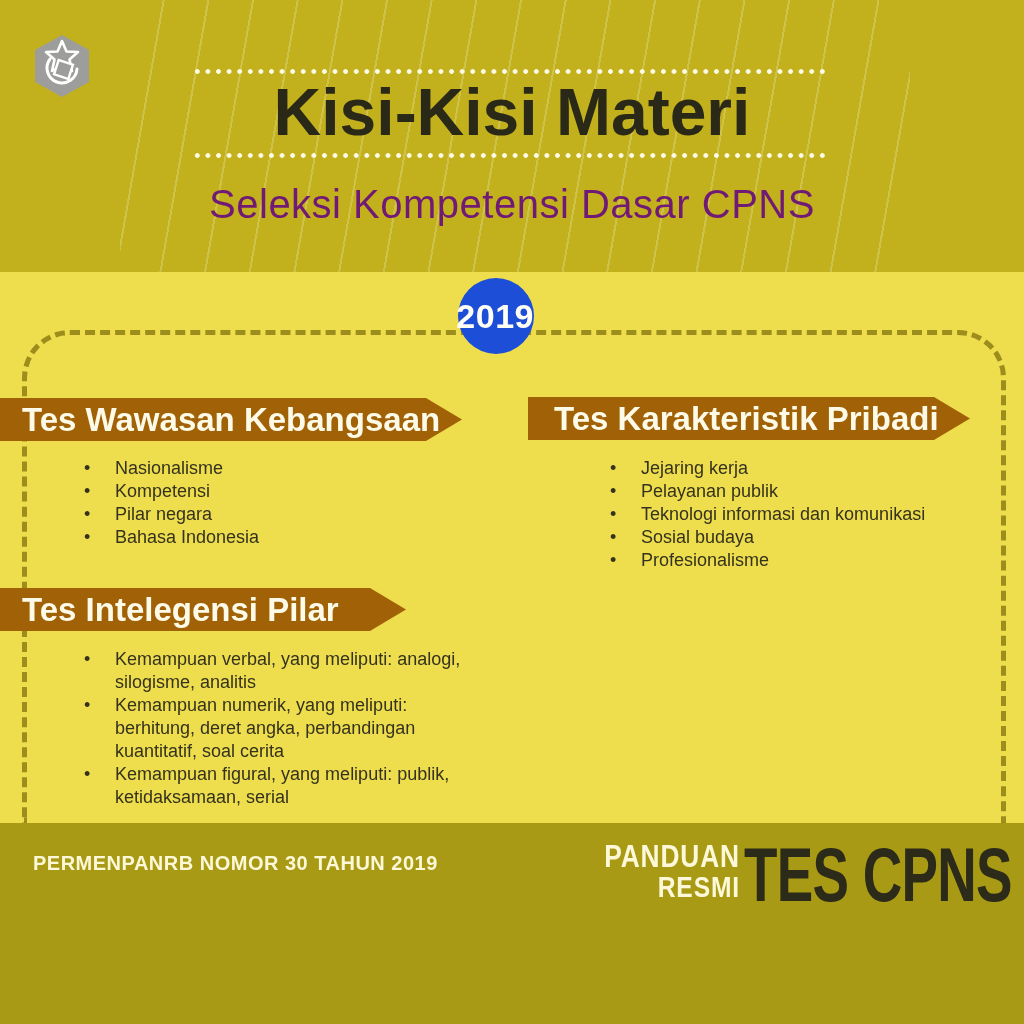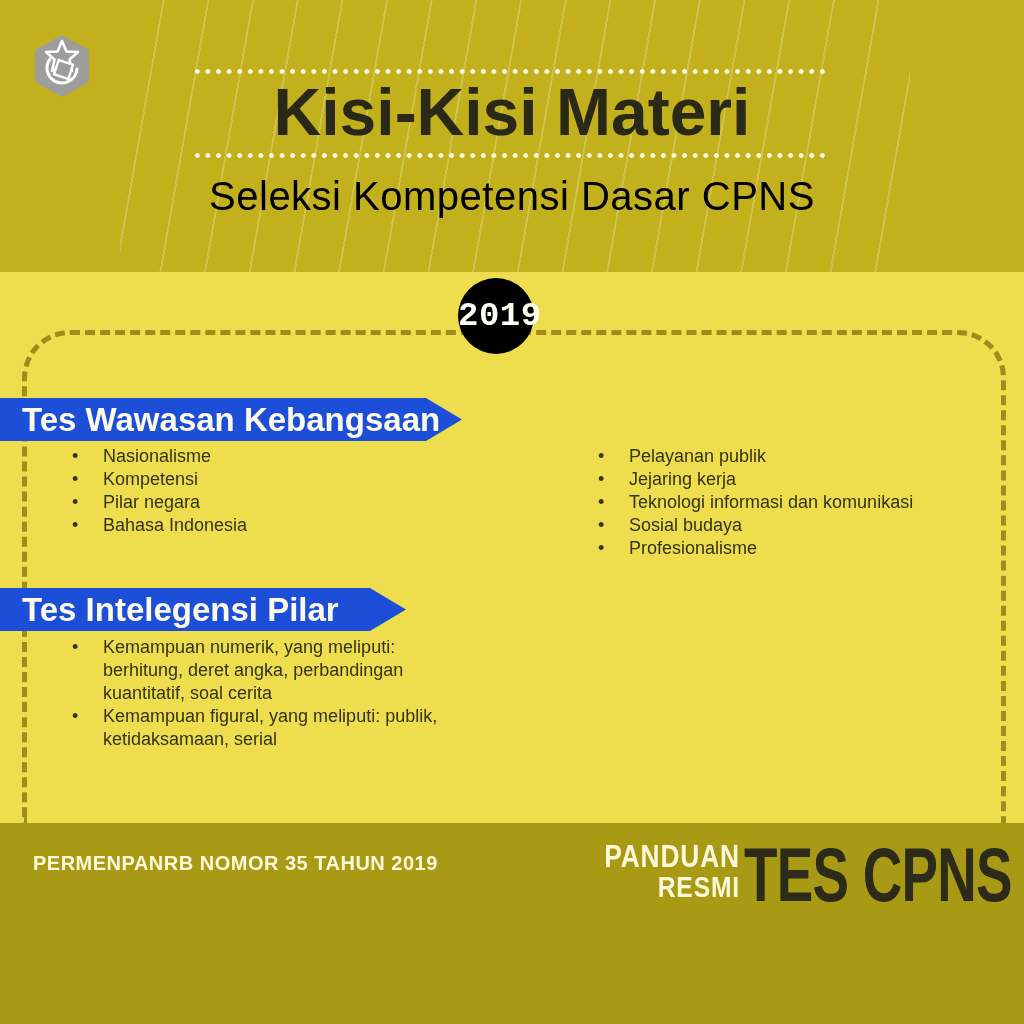--- a/index.html
+++ b/index.html
@@ -25,49 +25,49 @@
     background-image:radial-gradient(circle,#fffde9 2px,transparent 2.7px);
     background-size:10.6px 7px;background-repeat:repeat-x;
   }
   .dots-top{top:68px;}
   .dots-bottom{top:152px;}
   .title{
     position:absolute;left:0;right:0;top:74px;margin:0;text-align:center;
     font-size:66px;font-weight:bold;color:#2a2917;letter-spacing:0;
   }
   .subtitle{
-    position:absolute;left:0;right:0;top:166px;margin:8px;text-align:center;
-    font-size:40px;font-weight:normal;color:#000000;letter-spacing:.5px;
+    position:absolute;left:0;right:0;top:166px;margin:16px;text-align:center;
+    font-size:40px;font-weight:normal;color:#701a75;letter-spacing:.5px;
   }
   
   .dashed-frame{
     position:absolute;left:22px;top:330px;width:984px;height:493px;
     box-sizing:border-box;
     border:5px dashed #9c8d1c;border-bottom:none;
     border-radius:48px 48px 0 0;
   }
   .year-badge{
     position:absolute;left:458px;top:278px;width:76px;height:76px;
-    background:#000000;border-radius:50%;
-    display:flex;align-items:center;justify-content:flex-start;
-    font-size:34px;font-weight:bold;color:#fffef5;letter-spacing:.5px;font-family:Liberation Mono, monospace;
+    background:#1d4ed8;border-radius:50%;
+    display:flex;align-items:center;justify-content:flex-end;
+    font-size:34px;font-weight:bold;color:#fffef5;letter-spacing:.5px;
   }
   
   .banner{
-    position:absolute;height:43px;background:#1d4ed8;
+    position:absolute;height:43px;background:#a16207;
     clip-path:polygon(0 0,calc(100% - 36px) 0,100% 50%,calc(100% - 36px) 100%,0 100%);
     color:#fdfbe8;font-size:33px;font-weight:bold;line-height:43px;
     white-space:nowrap;
   }
   .banner-1{left:0;top:398px;width:440px;padding-left:22px;}
   .banner-2{left:528px;top:397px;width:416px;padding-left:26px;}
   .banner-3{left:0;top:588px;width:384px;padding-left:22px;}
   
   .blist{
-    position:absolute;margin:0;padding:0;list-style:none;
+    position:absolute;margin:12px;padding:0;list-style:none;
     font-size:18px;line-height:23px;color:#35321e;
   }
   .blist li{position:relative;padding-left:37px;}
   .blist li::before{
     content:"\2022";position:absolute;left:6px;top:0;
     color:#35321e;font-size:18px;
   }
   .list-1{left:66px;top:445px;width:400px;}
   .list-2{left:592px;top:445px;width:400px;}
   .list-3{left:66px;top:636px;width:395px;}
@@ -126,37 +126,41 @@
   <div class="banner banner-1">
     <span>Tes Wawasan Kebangsaan</span>
   </div>
   <ul class="blist list-1">
     <li>Nasionalisme</li>
     <li>Kompetensi</li>
     <li>Pilar negara</li>
     <li>Bahasa Indonesia</li>
   </ul>
 
+  <div class="banner banner-2">
+    <span>Tes Karakteristik Pribadi</span>
+  </div>
   <ul class="blist list-2">
+    <li>Jejaring kerja</li>
     <li>Pelayanan publik</li>
-    <li>Jejaring kerja</li>
     <li>Teknologi informasi dan komunikasi</li>
     <li>Sosial budaya</li>
     <li>Profesionalisme</li>
   </ul>
 
   <div class="banner banner-3">
     <span>Tes Intelegensi Pilar</span>
   </div>
   <ul class="blist list-3">
+    <li>Kemampuan verbal, yang meliputi: analogi, silogisme, analitis</li>
     <li>Kemampuan numerik, yang meliputi: berhitung, deret angka, perbandingan kuantitatif, soal cerita</li>
     <li>Kemampuan figural, yang meliputi: publik, ketidaksamaan, serial</li>
   </ul>
 
   <div class="band-bottom"></div>
-  <div class="footer-left">PERMENPANRB NOMOR 35 TAHUN 2019</div>
+  <div class="footer-left">PERMENPANRB NOMOR 30 TAHUN 2019</div>
   <div class="brand-small">
     <div class="l1">PANDUAN</div>
     <div class="l2">RESMI</div>
   </div>
   <div class="brand-main">TES CPNS</div>
 
 </div>
 
 </body></html>

